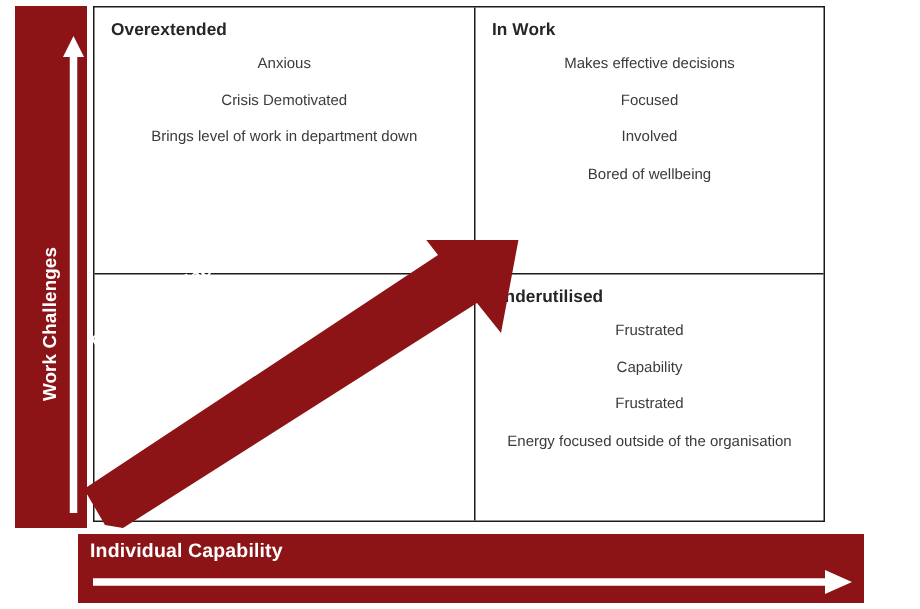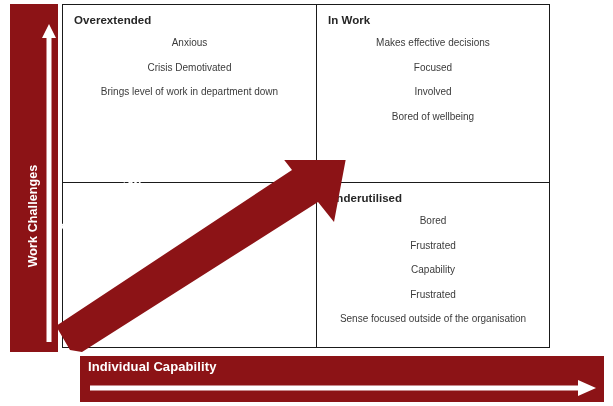--- a/index.html
+++ b/index.html
@@ -45,21 +45,21 @@
     position: absolute;
     left: 31px;
     top: 20px;
     width: 16px;
     height: 318px;
   }
 
   
   .x-axis-band {
     position: absolute;
-    left: 80px;
+    left: 52px;
     top: 356px;
     width: 524px;
     height: 46px;
     background: #8C1316;
   }
   .x-axis-label {
     position: absolute;
     left: 8px;
     top: 3px;
     color: #ffffff;
@@ -177,25 +177,24 @@
       <li>Involved</li>
       <li>Bored of wellbeing</li>
     </ul>
   </div>
 
   <div class="cell cell-bl"></div>
 
   <div class="cell cell-br">
     <div class="cell-title">Underutilised</div>
     <ul class="cell-list">
-      <li>Bored</li>
       <li>Frustrated</li>
       <li>Capability</li>
       <li>Frustrated</li>
-      <li>Sense focused outside of the organisation</li>
+      <li>Energy focused outside of the organisation</li>
     </ul>
   </div>
 
 </div>
 
 <div class="flow-arrow">
   <svg width="290" height="200" viewBox="0 0 290 200" xmlns="http://www.w3.org/2000/svg">
     <polygon points="14,198 0,174 236,18 222,0 290,6 278,70 262,50 26,200" fill="#8C1316" transform="translate(0,-8)"></polygon>
   </svg>
 </div>

